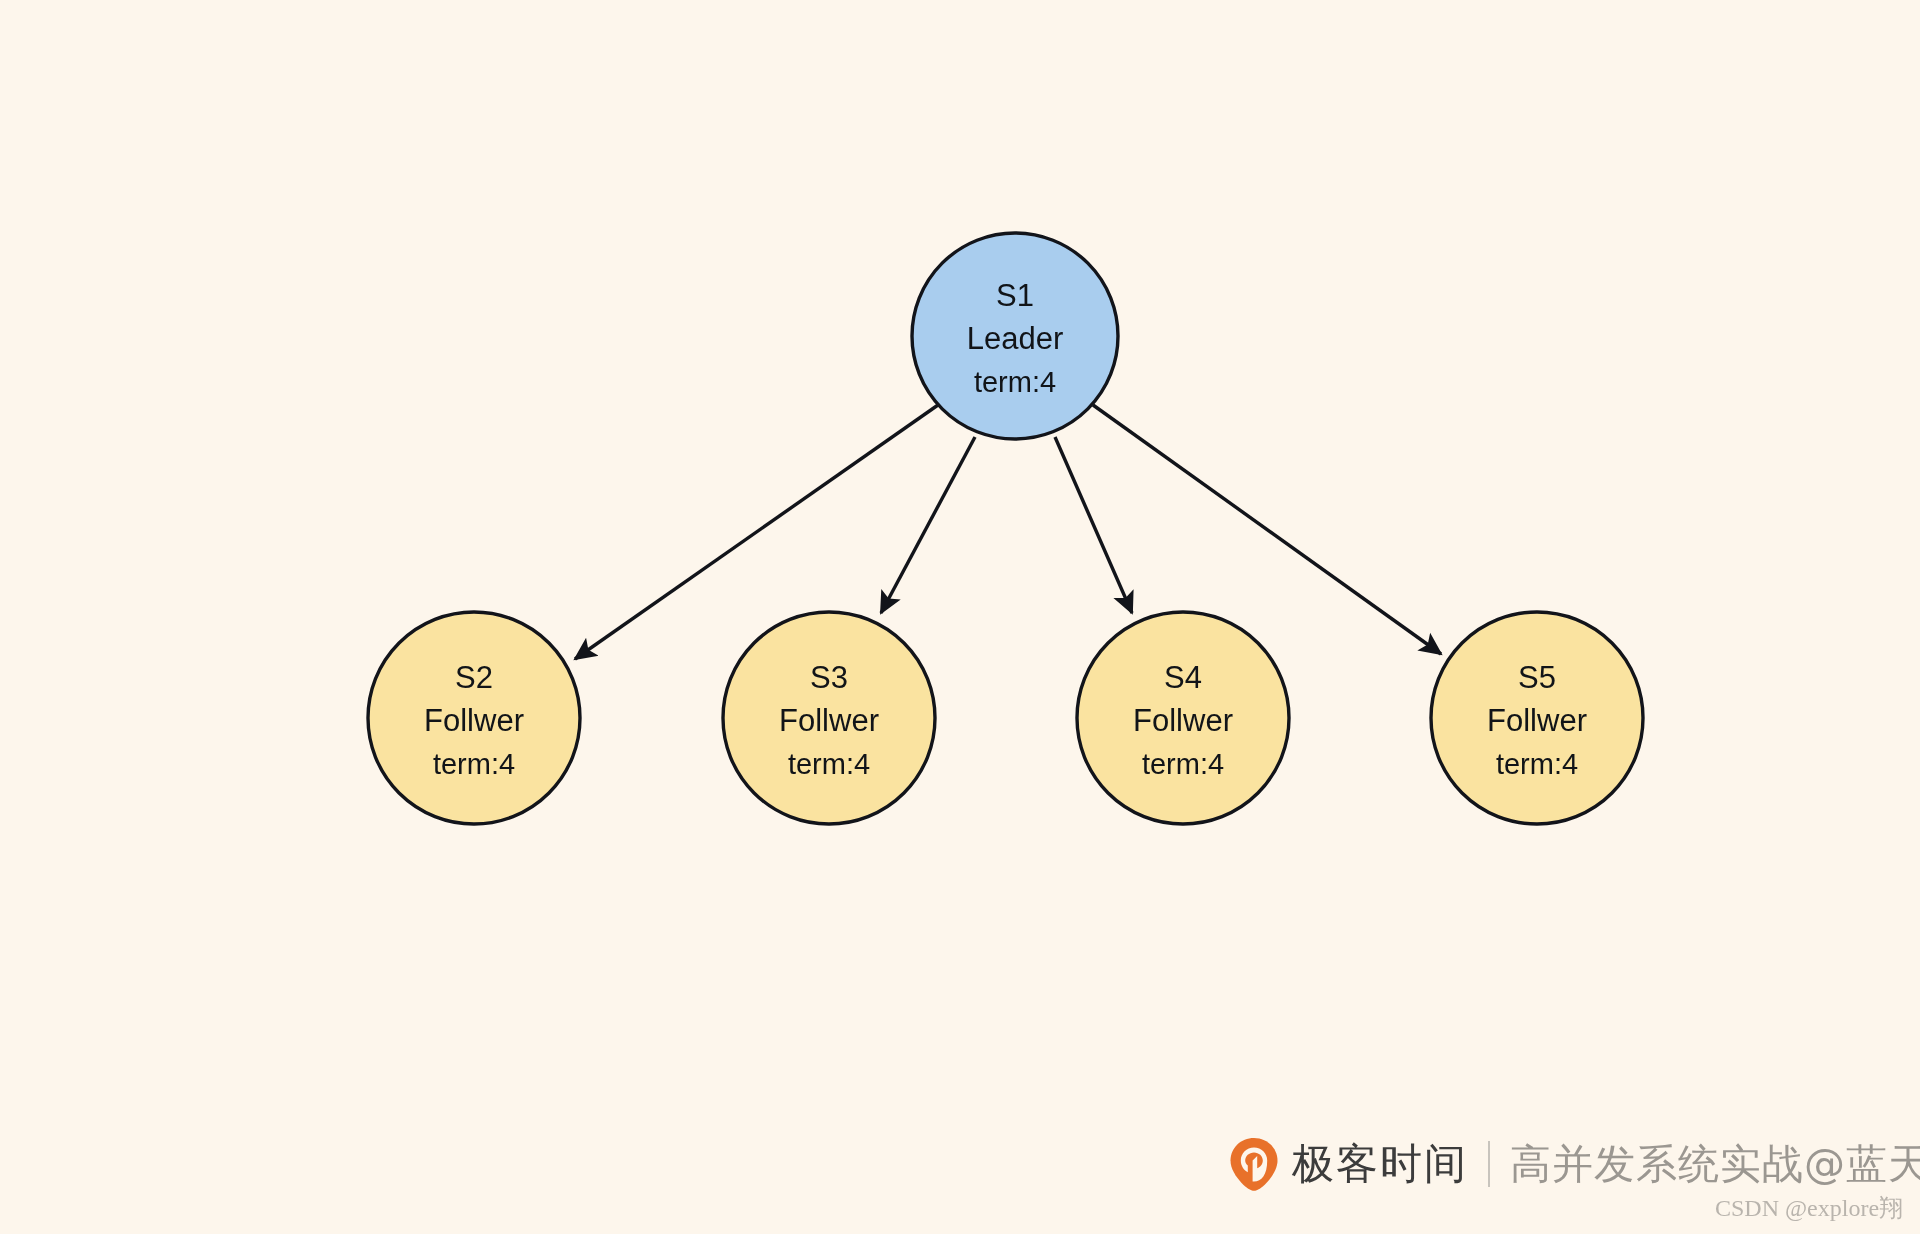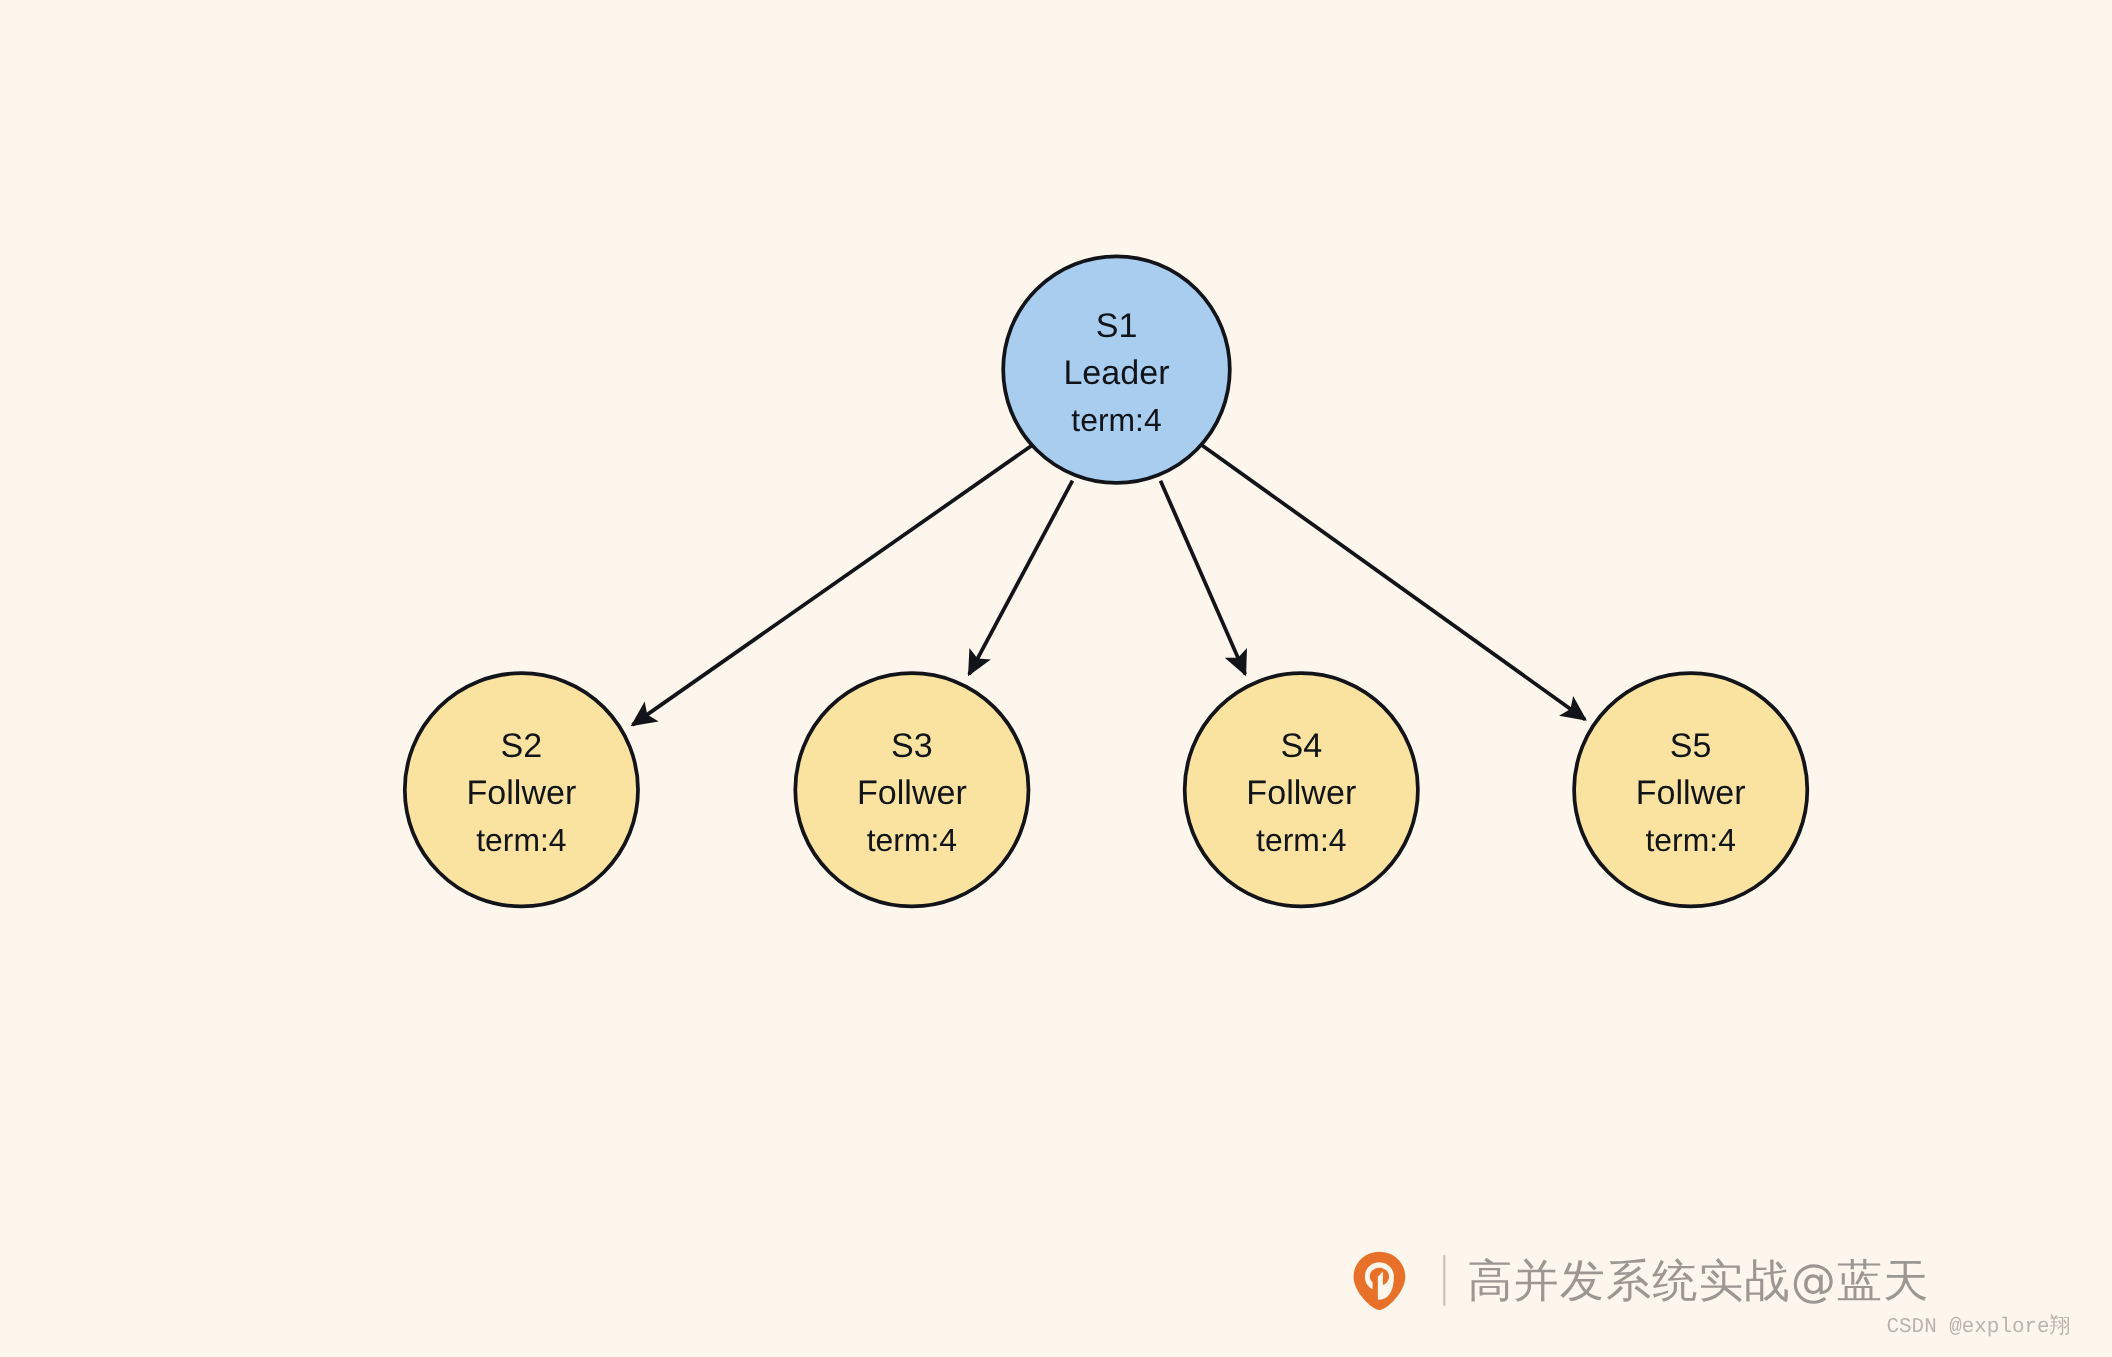--- a/index.html
+++ b/index.html
@@ -62,23 +62,23 @@
     font-size: 41px;
     color: #9b9791;
     letter-spacing: 1px;
     font-family: "DejaVu Sans", sans-serif;
     white-space: nowrap;
   }
   #csdn-credit {
     position: absolute;
     left: 1715px;
     top: 1192px;
-    font-size: 19px;
+    font-size: 24px;
     color: #b9b4ad;
-    font-family: Liberation Mono, monospace;
+    font-family: Liberation Serif, serif;
     white-space: nowrap;
   }
 </style>
 </head>
 <body>
 
 <svg id="diagram-canvas" viewBox="0 0 1920 1234">
   <defs>
     <marker id="arrow-head" viewBox="0 0 12 12" refX="10.4" refY="6" markerWidth="7.2" markerHeight="7.2" orient="auto-start-reverse">
       <path d="M 0 0.6 L 11.4 6 L 0 11.4 L 2.4 6 Z" fill="#12141a"></path>
@@ -130,17 +130,18 @@
     </g>
 
   </g>
 </svg>
 
 <div id="watermark">
   <svg id="watermark-logo" viewBox="0 0 52 56">
     <path d="M26 2 C12.8 2 2.5 12.0 2.5 24.6 C2.5 33.0 8.0 41.0 13.6 47.0 C18.0 51.7 22.8 54.8 26 54.8 C29.2 54.8 34.0 51.7 38.4 47.0 C44.0 41.0 49.5 33.0 49.5 24.6 C49.5 12.0 39.2 2 26 2 Z" fill="#e8712a"></path>
     <path d="M26 11.5 C18.6 11.5 12.8 17.3 12.8 24.5 C12.8 29.6 15.6 34.0 19.8 36.2 L19.8 29.6 C18.2 28.3 17.2 26.5 17.2 24.5 C17.2 20.0 21.1 16.4 26 16.4 C30.9 16.4 34.8 20.0 34.8 24.5 C34.8 28.0 32.5 31.0 29.2 32.2 L29.2 20.0 L24.6 24.6 L24.6 45.4 C25.1 45.5 25.6 45.5 26 45.5 C33.4 45.5 39.2 39.0 39.2 24.5 C39.2 17.3 33.4 11.5 26 11.5 Z" fill="#fdf6ec"></path>
   </svg>
+  <span id="watermark-brand">极客时间</span>
   <span id="watermark-divider"></span>
   <span id="watermark-course">高并发系统实战@蓝天</span>
 </div>
 
 <div id="csdn-credit">CSDN @explore翔</div>
 
 </body></html>

